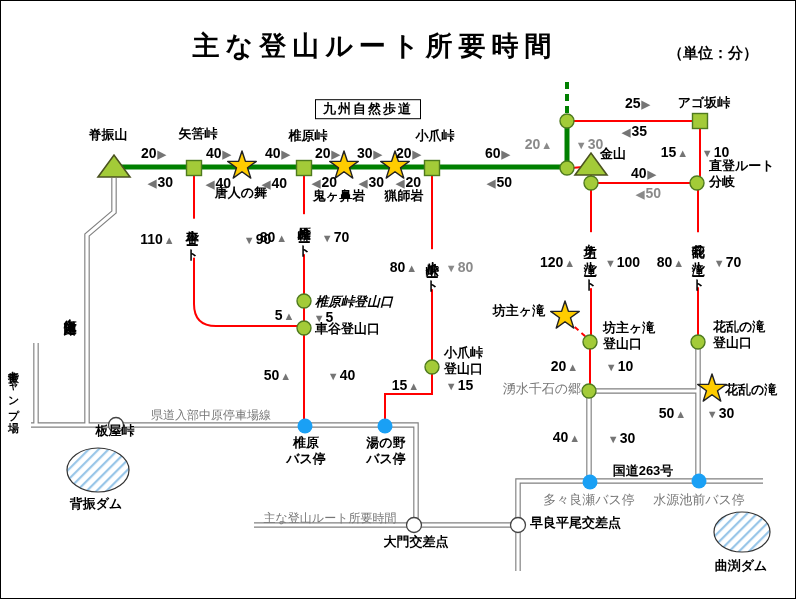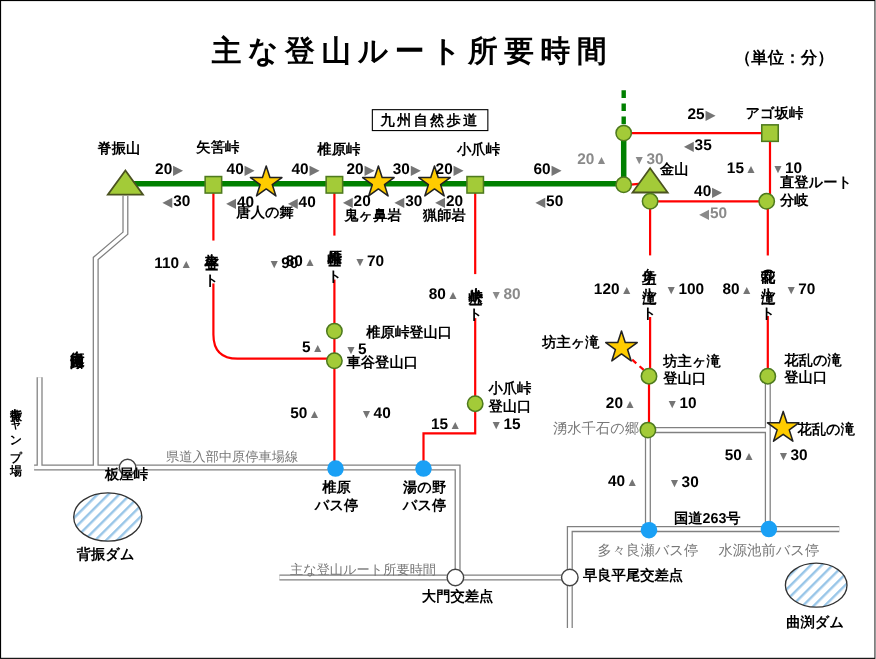--- a/index.html
+++ b/index.html
@@ -101,29 +101,29 @@
         <polygon points="711.0,373.0 714.4,383.3 725.3,383.4 716.5,389.8 719.8,400.1 711.0,393.8 702.2,400.1 705.5,389.8 696.7,383.4 707.6,383.3" fill="#FFCC00" stroke="#222222" stroke-width="1.4" stroke-linejoin="round"></polygon>
       </g>
   </svg>
   <div id="label-layer">
     <div class="title" style="left:374px;top:45px">主な登山ルート所要時間</div>
     <div class="unit" style="left:712px;top:52px">（単位：分）</div>
   <div class="lbl" style="left: 107px; top: 134px;">脊振山</div>
       <div class="lbl" style="left: 197px; top: 133px;">矢筈峠</div>
       <div class="lbl" style="left: 307px; top: 135px;">椎原峠</div>
       <div class="lbl" style="left: 434px; top: 135px;">小爪峠</div>
-      <div class="lbl boxed" style="left: 367px; top: 108px; margin-left: 23px;">九州自然歩道</div>
+      <div class="lbl boxed" style="left: 367px; top: 108px;">九州自然歩道</div>
       <div class="lbl" style="left: 703px; top: 102px;">アゴ坂峠</div>
       <div class="lbl w" style="left: 599px; top: 153px;">金山</div>
       <div class="lbl w" style="left: 708px; top: 173px;">直登ルート
 分岐</div>
       <div class="lbl" style="left: 240px; top: 192px;">唐人の舞</div>
       <div class="lbl" style="left: 338px; top: 195px;">鬼ヶ鼻岩</div>
       <div class="lbl" style="left: 403px; top: 195px;">猟師岩</div>
-      <div class="lbl w" style="left: 332px; top: 301px;">椎原峠登山口</div>
+      <div class="lbl w" style="left: 314px; top: 301px; font-style: italic;">椎原峠登山口</div>
       <div class="lbl w" style="left: 314px; top: 328px;">車谷登山口</div>
       <div class="lbl w" style="left: 443px; top: 360px;">小爪峠
 登山口</div>
       <div class="lbl" style="left: 518px; top: 310px;">坊主ヶ滝</div>
       <div class="lbl w" style="left: 602px; top: 335px;">坊主ヶ滝
 登山口</div>
       <div class="lbl w" style="left: 712px; top: 334px;">花乱の滝
 登山口</div>
       <div class="lbl w" style="left: 724px; top: 389px;">花乱の滝</div>
       <div class="lbl gray e" style="left: 580px; top: 388px;">湧水千石の郷</div>

